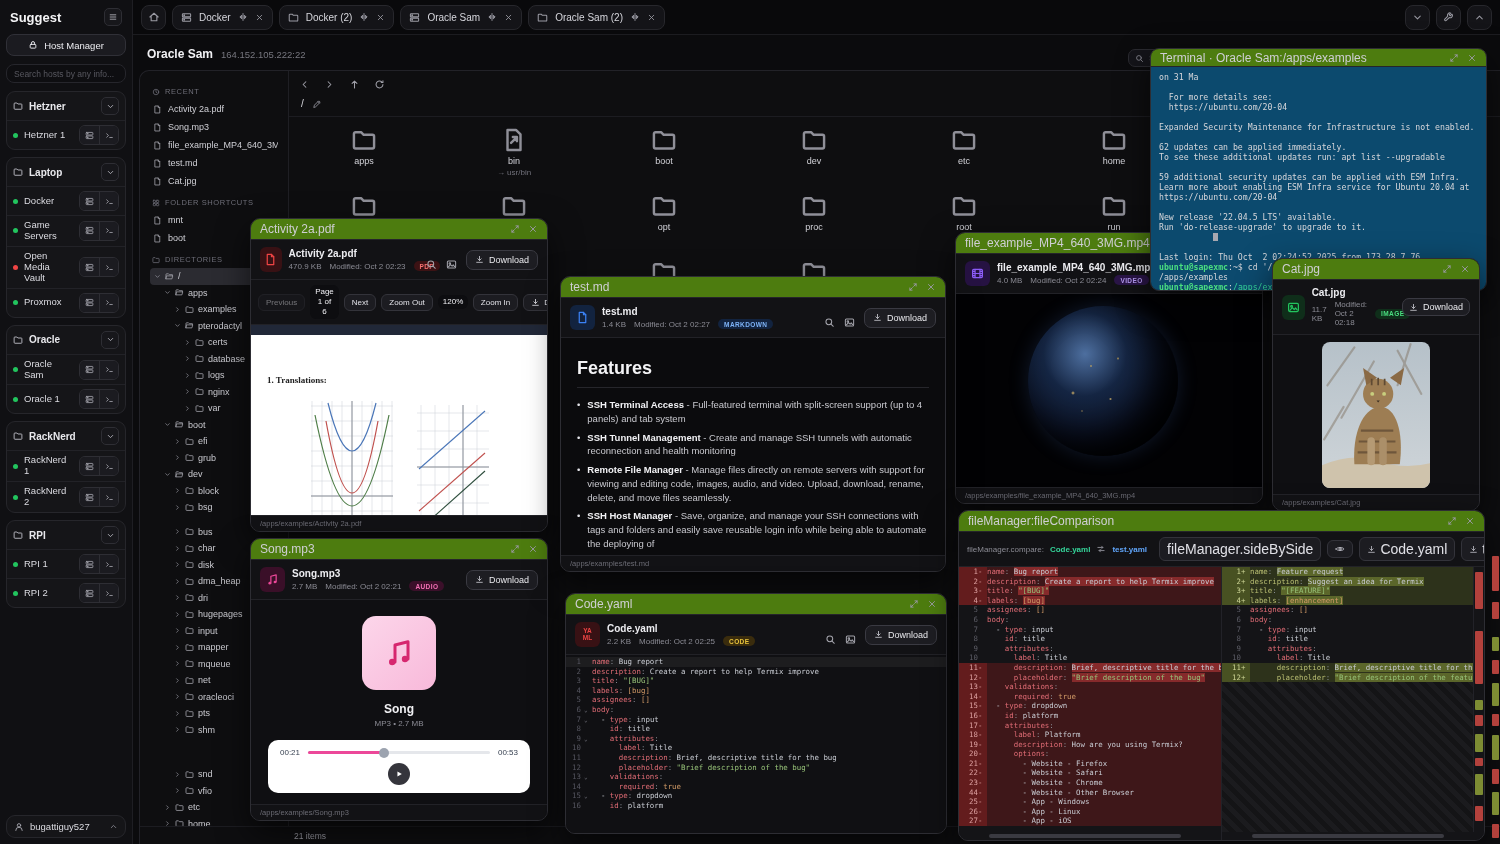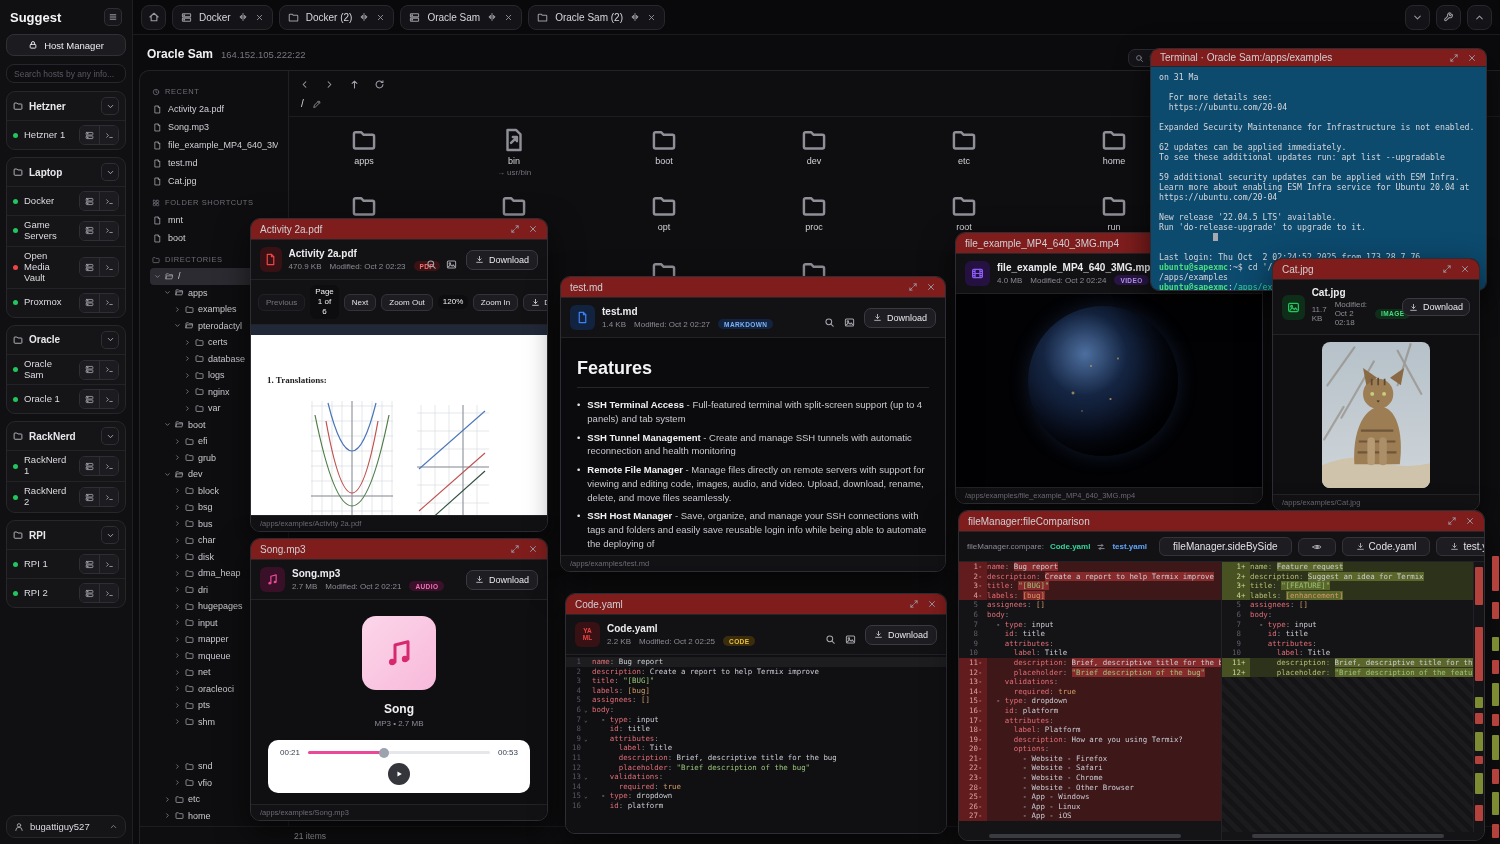--- a/index.html
+++ b/index.html
@@ -54,21 +54,21 @@
   #grid-cells{position:absolute;left:0;top:56px;right:0;bottom:0}
   .cell{position:absolute;width:150px;height:66px;display:flex;flex-direction:column;align-items:center;justify-content:flex-start;gap:3px}
   .cell .ic{color:#8f8f98}
   .cell .lb{font-size:9px;color:#d2d2d8}
   .cell .sub{font-size:8px;color:#70707a;margin-top:-1px}
   #fm-status{position:absolute;left:0;right:0;bottom:0;height:18px;border-top:1px solid #1c1c21;display:flex;align-items:center;padding-left:154px;font-size:8.5px;color:#9a9aa3;background:#0e0e10}
   #fm-search{position:absolute;left:995px;top:14px;width:220px;height:18px;border:1px solid #2a2a30;border-radius:7px;background:#141419;display:flex;align-items:center;gap:5px;padding:0 6px;font-size:8.5px;color:#57575f;z-index:5}
   #grid-scroll{position:absolute;left:948px;top:554px;width:4px;height:26px;border-radius:2px;background:#3f3f46;z-index:6}
   
   .win{position:absolute;background:#121215;border:1px solid #2d2d33;border-radius:10px;box-shadow:0 12px 32px rgba(0,0,0,.6);display:flex;flex-direction:column;overflow:hidden}
-  .win-tb{flex:0 0 21px;display:flex;align-items:center;gap:8px;padding:0 9px;font-size:10px;color:#cfcfd4;background:#7f1d1d;border-bottom:1px solid #25252a}
+  .win-tb{flex:0 0 21px;display:flex;align-items:center;gap:8px;padding:0 9px;font-size:12px;color:#cfcfd4;background:#4d7c0f;border-bottom:1px solid #25252a}
   .win-tb .ti{flex:1;white-space:nowrap;overflow:hidden}
   .win-tb .ic{color:#9a9aa3}
   .win-hd{display:flex;align-items:center;gap:7px;padding:7px 9px;border-bottom:1px solid #222227;background:#121215}
   .ftile{width:25px;height:25px;border-radius:6px;display:flex;align-items:center;justify-content:center}
   .ftile .ic{width:13px;height:13px}
   .finfo{min-width:0}
   .fname{font-size:10px;font-weight:bold;color:#ececf0;white-space:nowrap;overflow:hidden}
   .fmeta{font-size:8px;color:#8b8b94;display:flex;gap:8px;align-items:center;margin-top:2px;white-space:nowrap}
   .badge{font-size:6.5px;font-weight:bold;padding:1.5px 6px;border-radius:8px;letter-spacing:.4px}
   .hd-icons{margin-left:auto;display:flex;align-items:flex-end;gap:9px;color:#a3a3ab}
@@ -134,21 +134,21 @@
     background-image:radial-gradient(2px 2px at 30% 58%,#d8b66a,transparent),radial-gradient(1.5px 1.5px at 42% 40%,#c9a95e,transparent),
     radial-gradient(1.5px 1.5px at 55% 62%,#d8b66a,transparent),radial-gradient(1px 1px at 36% 70%,#c9a95e,transparent),
     radial-gradient(1.5px 1.5px at 60% 35%,#b89a52,transparent)}
   
   #cat-body{flex:1;background:#0f0f12;display:flex;align-items:center;justify-content:center}
   #cat-img{width:108px;height:146px;border-radius:8px;overflow:hidden}
   
   .diff-toolbar{display:flex;align-items:center;gap:6px;padding:5px 8px;border-bottom:1px solid #222227;background:#121215;font-size:8px}
   .diff-toolbar .lbl{color:#8b8b94}
   .fa{color:#34d399;font-weight:bold}.fb{color:#60a5fa;font-weight:bold}
-  .dbtn{display:flex;align-items:center;gap:4px;font-size:10px;color:#e0e0e6;background:#1c1c21;border:1px solid #33333a;border-radius:6px;padding:3px 13px;white-space:nowrap}
+  .dbtn{display:flex;align-items:center;gap:4px;font-size:14px;color:#e0e0e6;background:#1c1c21;border:1px solid #33333a;border-radius:6px;padding:3px 7px;white-space:nowrap}
   .dbtn .ic{color:#b9b9c1}
   #diff-body{flex:1;display:flex;overflow:hidden;background:#141417}
   .pane{flex:1;overflow:hidden;position:relative}
   .pane+.pane{border-left:1px solid #222228}
   .dl{display:flex;height:9.6px}
   .dl .gut{flex:0 0 28px;display:flex;justify-content:flex-end;color:#5d5d66;padding-right:2px}
   .dl .sgn{width:7px}
   .dl .txt{white-space:pre;overflow:hidden;flex:1}
   .dl.del{background:rgba(125,27,29,.40)}
   .dl.del .gut{background:rgba(160,38,38,.38);color:#dca0a0}
@@ -969,21 +969,21 @@
               <path d="M6 4l4 4-4 4"></path>
             </svg>
           </span>
           <span class="ic" style="height: 9px; width: 9px;">
             <svg viewBox="0 0 16 16" fill="none" stroke="currentColor" stroke-width="1.5" stroke-linecap="round" stroke-linejoin="round">
               <path d="M1.8 4.2a1 1 0 0 1 1-1h3.4l1.6 1.6h5.4a1 1 0 0 1 1 1v6.4a1 1 0 0 1-1 1H2.8a1 1 0 0 1-1-1z"></path>
             </svg>
           </span>
           <span>bsg</span>
         </div>
-        <div class="tree-row" style="padding-left: 24px;">
+        <div class="tree-row" style="padding-left: 24px; margin-top: 8px;">
           <span class="ic" style="height: 7px; width: 7px;">
             <svg viewBox="0 0 16 16" fill="none" stroke="currentColor" stroke-width="1.5" stroke-linecap="round" stroke-linejoin="round">
               <path d="M6 4l4 4-4 4"></path>
             </svg>
           </span>
           <span class="ic" style="height: 9px; width: 9px;">
             <svg viewBox="0 0 16 16" fill="none" stroke="currentColor" stroke-width="1.5" stroke-linecap="round" stroke-linejoin="round">
               <path d="M1.8 4.2a1 1 0 0 1 1-1h3.4l1.6 1.6h5.4a1 1 0 0 1 1 1v6.4a1 1 0 0 1-1 1H2.8a1 1 0 0 1-1-1z"></path>
             </svg>
           </span>
@@ -2162,21 +2162,21 @@
         </div>
         <div class="dl del">
           <span class="gut">
             <span>23</span>
             <span class="sgn">-</span>
           </span>
           <span class="txt"><span class="v">        - Website - Chrome</span></span>
         </div>
         <div class="dl del">
           <span class="gut">
-            <span>28</span>
+            <span>44</span>
             <span class="sgn">-</span>
           </span>
           <span class="txt"><span class="v">        - Website - Other Browser</span></span>
         </div>
         <div class="dl del">
           <span class="gut">
             <span>25</span>
             <span class="sgn">-</span>
           </span>
           <span class="txt"><span class="v">        - App - Windows</span></span>

